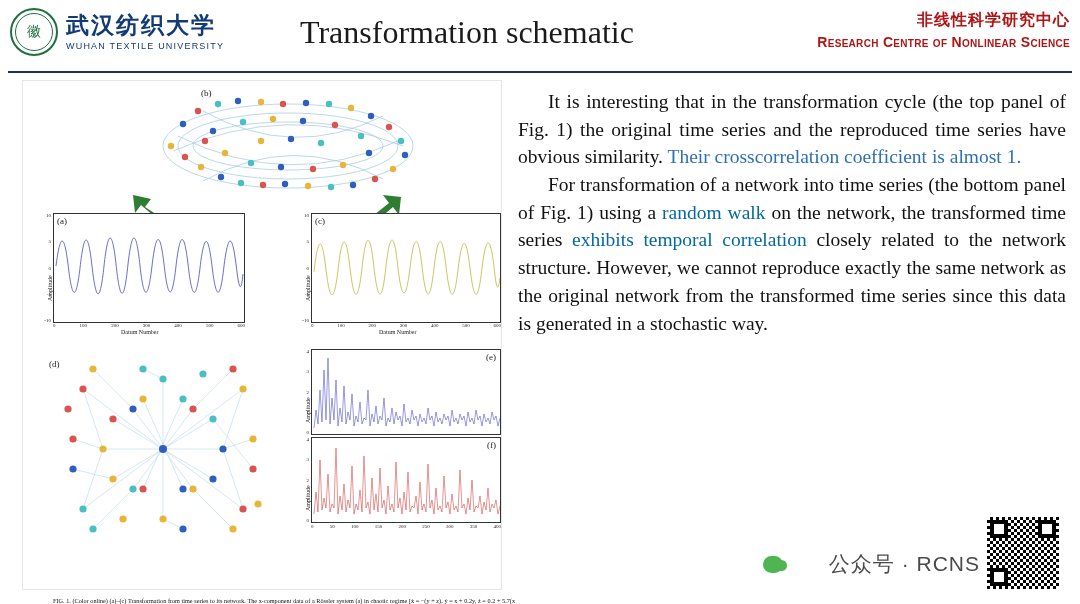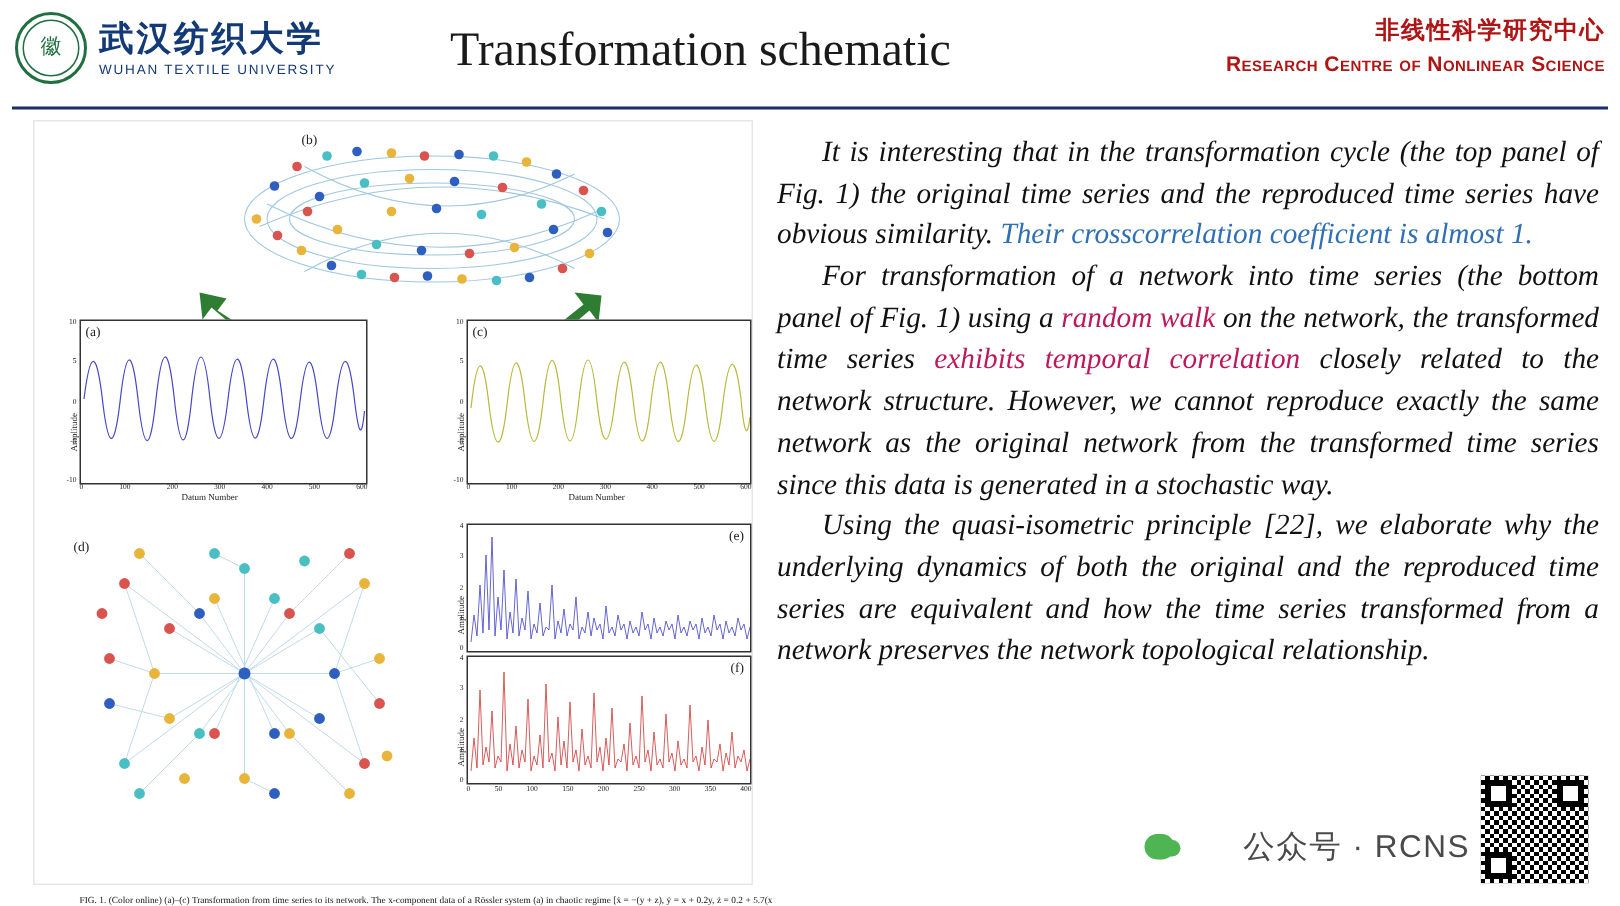--- a/index.html
+++ b/index.html
@@ -180,23 +180,23 @@
   .body-text {
     position: absolute;
     left: 518px; top: 88px;
     width: 548px;
     font-size: 19.5px;
     line-height: 1.42;
     text-align: justify;
     color: #111111;
     font-family: "Liberation Serif", serif;
   }
-  .body-text p { margin: 0 0 0 0; text-indent: 30px; font-style: italic; }
+  .body-text p { margin: 0 0 0 0; text-indent: 30px; }
   .hl-blue { color: #2f6fb5; }
-  .hl-blue2 { color: #be185d; }
+  .hl-blue2 { color: #0369a1; }
 
   
   .qr {
     position: absolute;
     right: 18px; bottom: 12px;
     width: 72px; height: 72px;
     background:
       repeating-linear-gradient(90deg, #000 0 3px, #fff 3px 6px),
       repeating-linear-gradient(0deg, #000 0 3px, #fff 3px 6px);
     background-blend-mode: difference;
@@ -513,21 +513,20 @@
   <div class="caption">FIG. 1. (Color online) (a)–(c) Transformation from time series to its network. The x-component data of a Rössler system (a) in chaotic regime [ẋ = −(y + z), ẏ = x + 0.2y, ż = 0.2 + 5.7(x − c)] with the iterative step size 0.2 is transformed into a network (b), provided that ε is small enough to ensure that the constructed network is a connected graph without isolated nodes or subgraphs. The time series (c) is then reproduced from the previous network. (d)–(f) Transformation from a network to its time series. A simple scale-free network (d) is transformed into two time series under two temporal strategies [i.e., the node sequence is determined by a random walk (e) or is assigned randomly (f)]. The latter is equivalent to randomly shuffle the former.</div>
 </div>
 
 <div class="body-text">
   <p>
     <span>It is interesting that in the transformation cycle (the top panel of Fig. 1) the original time series and the reproduced time series have obvious similarity. </span><span class="hl-blue">Their crosscorrelation coefficient is almost 1.</span>
   </p>
   <p>
     <span>For transformation of a network into time series (the bottom panel of Fig. 1) using a </span><span class="hl-blue2">random walk</span><span> on the network, the transformed time series </span><span class="hl-blue2">exhibits temporal correlation</span><span> closely related to the network structure. However, we cannot reproduce exactly the same network as the original network from the transformed time series since this data is generated in a stochastic way.</span>
   </p>
-  <p>Using the quasi-isometric principle [22], we elaborate why the underlying dynamics of both the original and the reproduced time series are equivalent and how the time series transformed from a network preserves the network topological relationship.</p>
 </div>
 
 <div class="wechat-line">
   <span class="wechat-icon"></span>
   <span class="wechat-text">公众号 · RCNS</span>
 </div>
 <div class="qr">
   <span class="qr-corner3"></span>
 </div>
 

